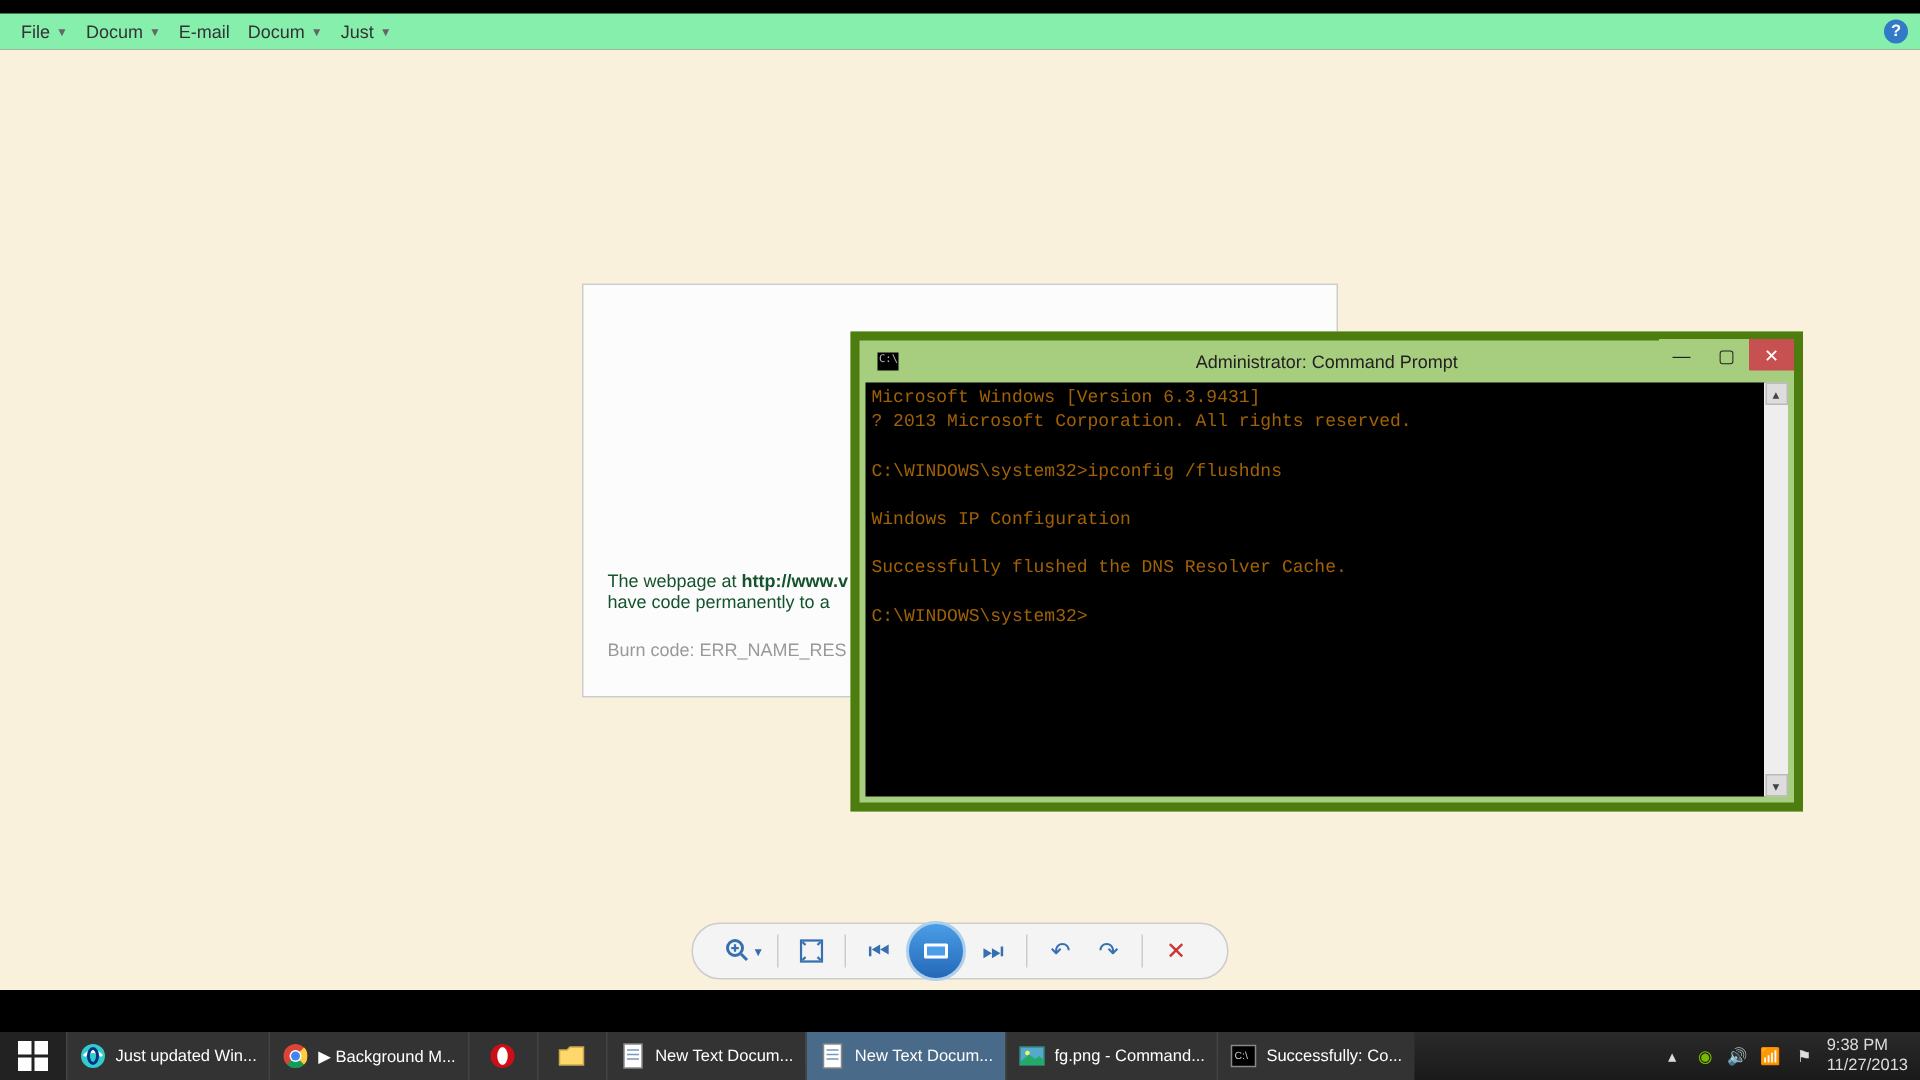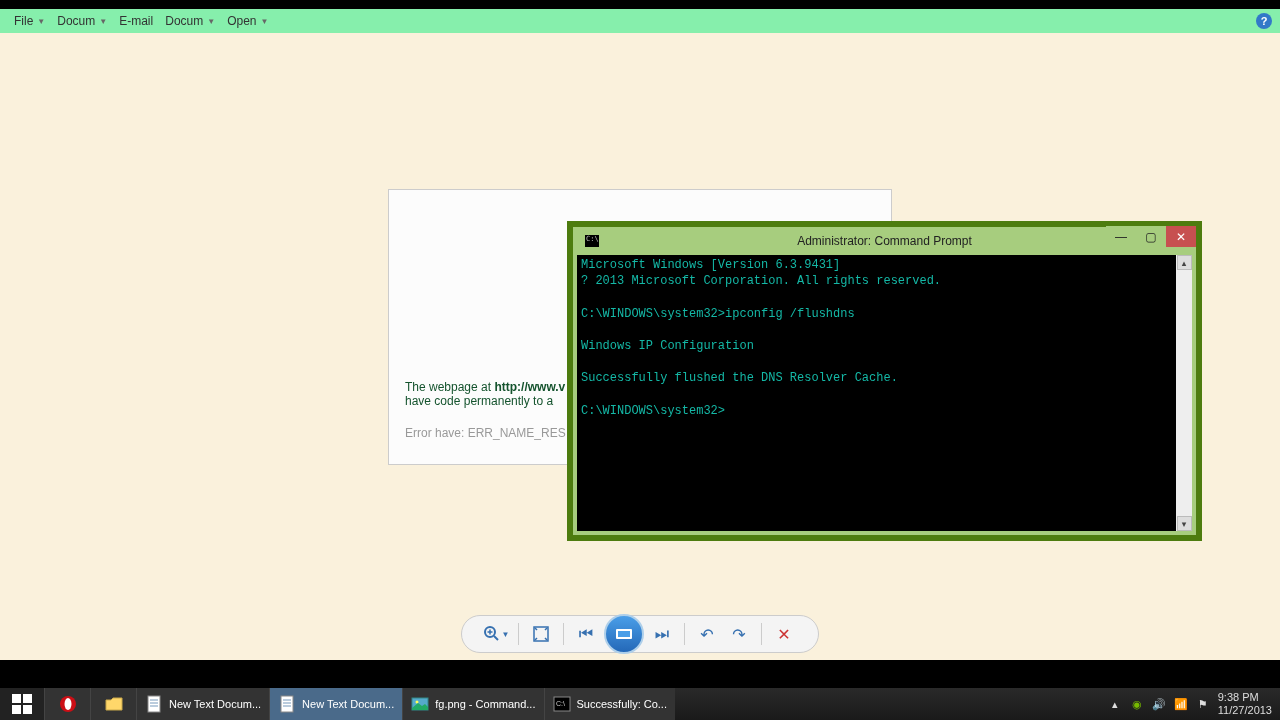--- a/index.html
+++ b/index.html
@@ -17,21 +17,21 @@
 .cmd-window{position:absolute;left:567px;top:188px;width:635px;height:320px;background:#a7cd7e;border:6px solid #4d7c0f;display:flex;flex-direction:column}
 .cmd-titlebar{height:28px;display:flex;align-items:center;position:relative}
 .cmd-icon{width:14px;height:12px;background:#000;margin-left:12px;position:relative}
 .cmd-icon::after{content:"C:\\";color:#bbb;font-size:7px;position:absolute;left:1px;top:0;font-family:Consolas,monospace}
 .cmd-title{position:absolute;left:50%;transform:translateX(-50%);font-size:12px;color:#222}
 .cmd-controls{position:absolute;right:0;top:-1px;display:flex}
 .cmd-controls div{width:30px;height:21px;display:flex;align-items:center;justify-content:center;font-size:12px;cursor:pointer}
 .cmd-min,.cmd-max{background:#a7cd7e;color:#222}
 .cmd-close{background:#c75050;color:#fff;font-size:14px}
 .cmd-body{flex:1;background:#000;margin:0 4px 4px 4px;position:relative;display:flex}
-.cmd-text{flex:1;padding:2px 4px;font-family:Consolas,"Courier New",monospace;font-size:12px;color:#14b8a6;white-space:pre;line-height:1.35}
+.cmd-text{flex:1;padding:2px 4px;font-family:Consolas,"Courier New",monospace;font-size:12px;color:#a16207;white-space:pre;line-height:1.35}
 .cmd-scroll{width:16px;background:#eee;display:flex;flex-direction:column;align-items:center}
 .cmd-scroll .arr{width:15px;height:15px;background:#ddd;border:1px solid #bbb;display:flex;align-items:center;justify-content:center;font-size:9px;color:#444}
 .cmd-scroll .track{flex:1}
 .viewer-controls{position:absolute;bottom:7px;left:50%;transform:translateX(-50%);height:38px;display:flex;align-items:center;gap:4px;background:#f4f4f4;border:1px solid #ccc;border-radius:19px;padding:0 20px}
 .vc-btn{width:28px;height:28px;display:flex;align-items:center;justify-content:center;color:#3670b0;cursor:pointer;border-radius:4px}
 .vc-sep{width:1px;height:22px;background:#ccc;margin:0 4px}
 .vc-play{width:40px;height:40px;border-radius:50%;background:linear-gradient(#4a9ee8,#2468b8);border:2px solid #aecfea;display:flex;align-items:center;justify-content:center;color:#fff;font-size:14px}
 .vc-red{color:#c33}
 .taskbar{position:absolute;bottom:0;left:0;right:0;height:32px;background:linear-gradient(#2a2a2a,#1a1a1a);display:flex;align-items:stretch}
 .tb-start{width:44px;display:flex;align-items:center;justify-content:center;background:#222}
@@ -59,34 +59,34 @@
       <span class="caret">▼</span>
     </div>
   <div class="item">
       <span>E-mail</span>
     </div>
   <div class="item">
       <span>Docum</span>
       <span class="caret">▼</span>
     </div>
   <div class="item">
-      <span>Open</span>
+      <span>Just</span>
       <span class="caret">▼</span>
     </div>
   <div class="help">?</div>
 </div>
 
 <div class="content">
   <div class="error-box">
     <div class="error-title">This w</div>
     <div class="error-body">
       <span>The webpage at </span><span class="url">http://www.v</span><br>
       <span>have code permanently to a </span>
     </div>
-    <div class="error-code">Error have: ERR_NAME_RES</div>
+    <div class="error-code">Burn code: ERR_NAME_RES</div>
   </div>
 
   <div class="cmd-window">
     <div class="cmd-titlebar">
       <div class="cmd-icon"></div>
       <div class="cmd-title">Administrator: Command Prompt</div>
       <div class="cmd-controls">
         <div class="cmd-min">—</div>
         <div class="cmd-max">▢</div>
         <div class="cmd-close">✕</div>
@@ -148,20 +148,42 @@
 <div class="taskbar">
   <div class="tb-start">
     <div class="win-logo">
         <div></div>
         <div></div>
         <div></div>
         <div></div>
       </div>
   </div>
   <div id="tb-items" style="display:flex">
+      <div class="tb-item">
+        <span class="tb-ico">
+          <svg width="18" height="18" viewBox="0 0 18 18">
+            <circle cx="9" cy="9" r="8" fill="#3cc"></circle>
+            <path d="M3 9 Q9 3 15 9" fill="none" stroke="#fff" stroke-width="2"></path>
+            <ellipse cx="9" cy="9" rx="3" ry="5" fill="none" stroke="#038" stroke-width="2"></ellipse>
+          </svg>
+        </span>
+        <span class="tb-label">Just updated Win...</span>
+      </div>
+      <div class="tb-item">
+        <span class="tb-ico">
+          <svg width="18" height="18" viewBox="0 0 18 18">
+            <circle cx="9" cy="9" r="8" fill="#db4437"></circle>
+            <circle cx="9" cy="9" r="8" fill="#0f9d58" clip-path="polygon(50% 50%,100% 100%,0 100%)"></circle>
+            <circle cx="9" cy="9" r="8" fill="#ffcd40" clip-path="polygon(50% 50%,100% 0,100% 100%)"></circle>
+            <circle cx="9" cy="9" r="4" fill="#fff"></circle>
+            <circle cx="9" cy="9" r="3" fill="#4285f4"></circle>
+          </svg>
+        </span>
+        <span class="tb-label">▶ Background M...</span>
+      </div>
       <div class="tb-item single">
         <span class="tb-ico">
           <svg width="18" height="18" viewBox="0 0 18 18">
             <ellipse cx="9" cy="9" rx="8" ry="8" fill="#cc0f16"></ellipse>
             <ellipse cx="9" cy="9" rx="3.5" ry="6" fill="#fff"></ellipse>
           </svg>
         </span>
       </div>
       <div class="tb-item single">
         <span class="tb-ico">

